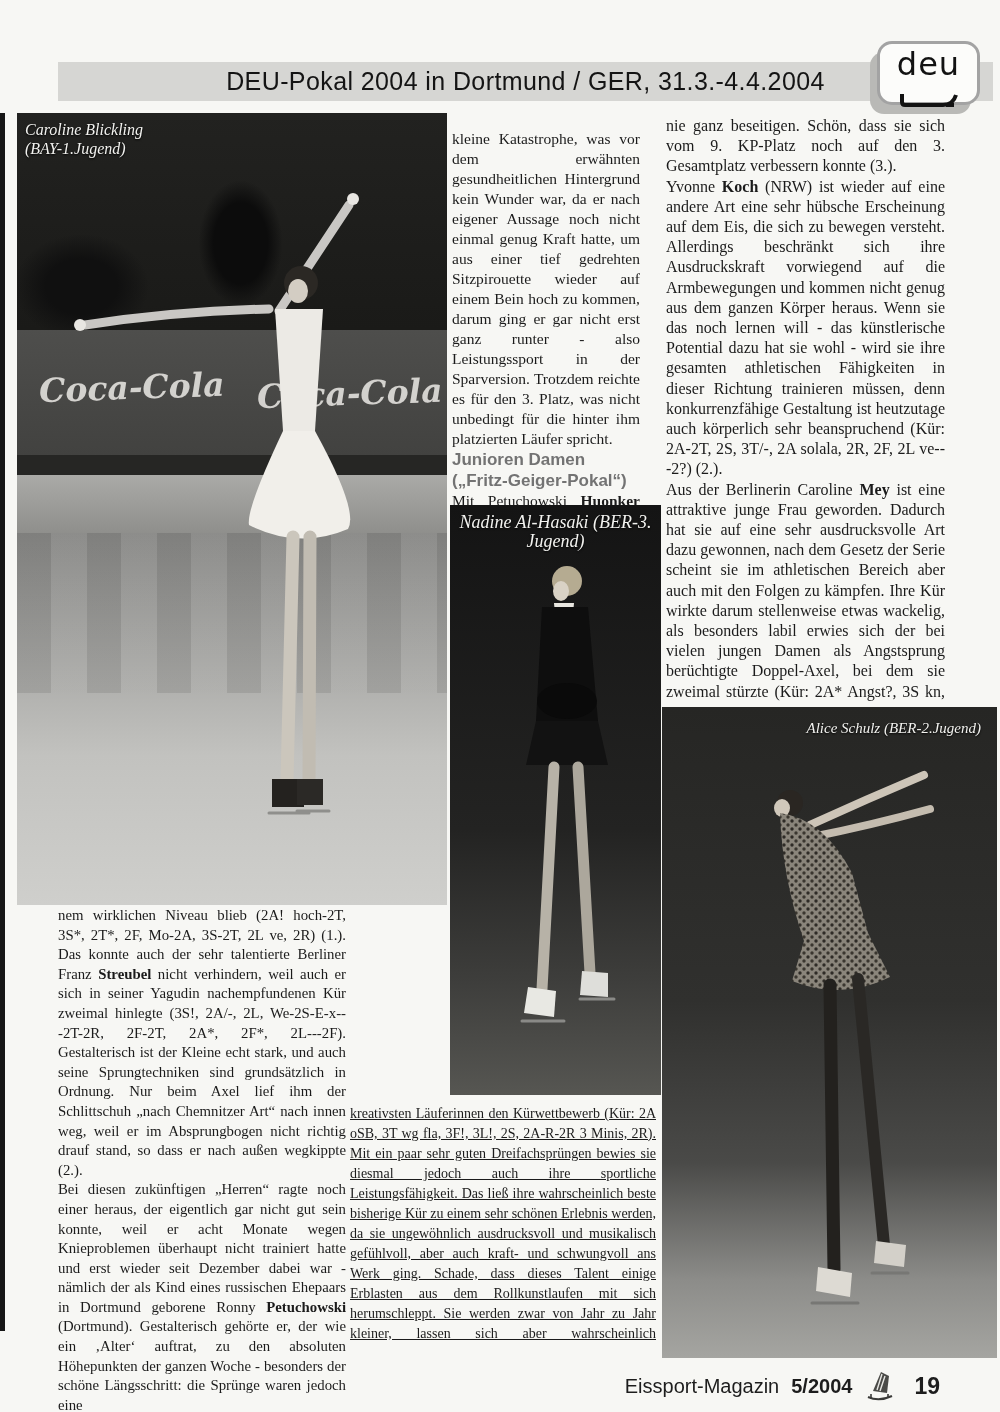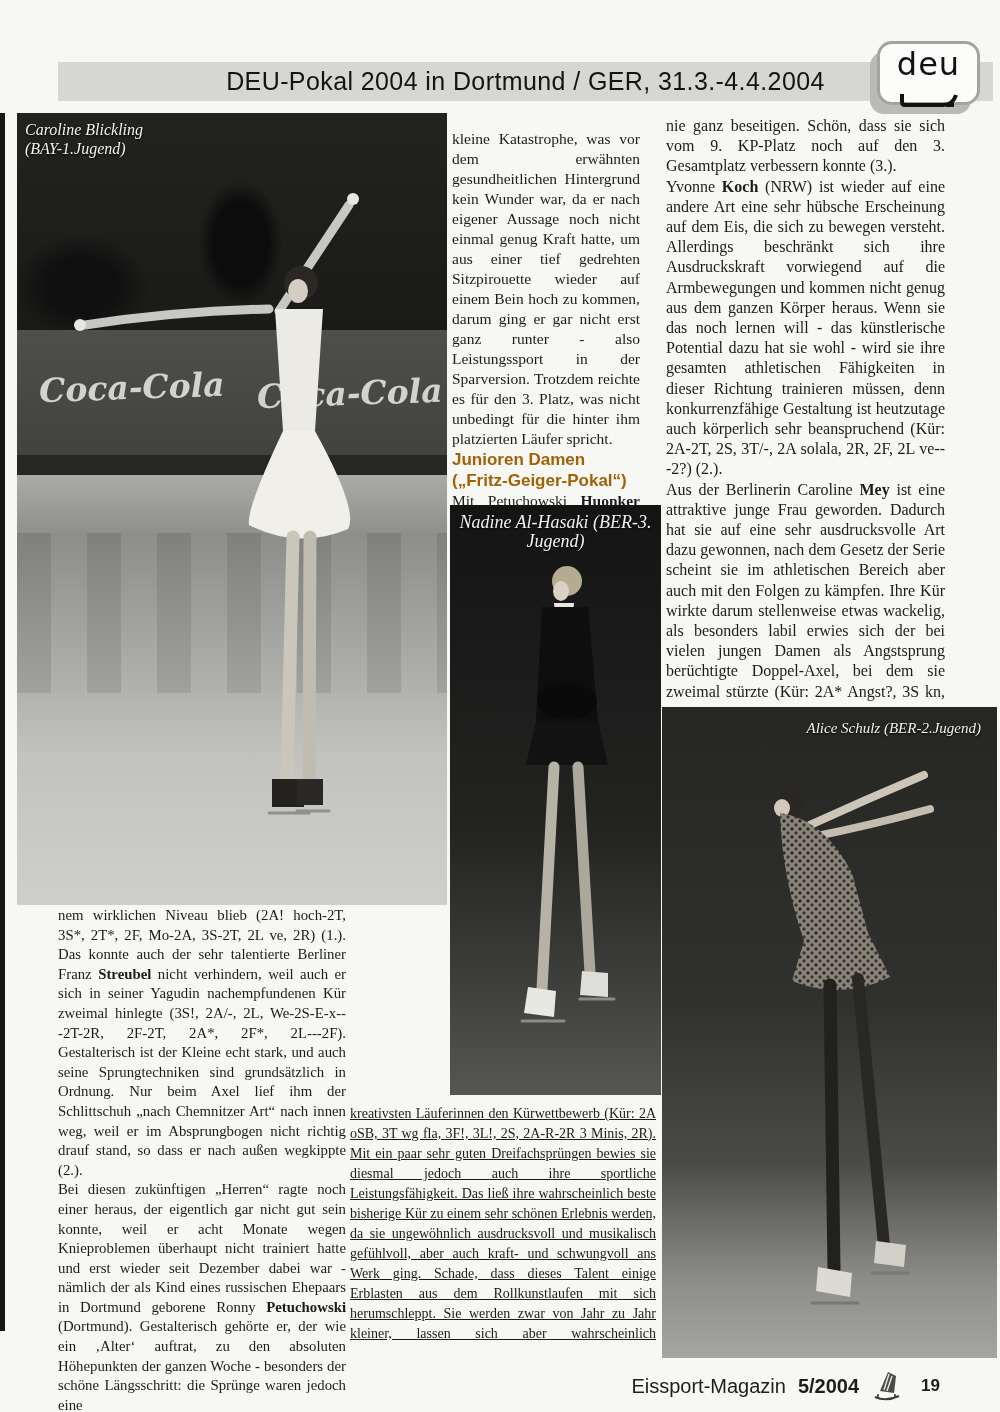--- a/index.html
+++ b/index.html
@@ -52,30 +52,30 @@
 
   
   .col { position:absolute; text-align:justify; color:#1b1b1b; }
   .col p { margin:0; }
   .col p.cont { text-align-last:justify; }
   .col-mid-top { left:452px; top:116px; width:188px; height:392px; overflow:hidden; font-size:15.5px; line-height:20px;margin-top:13px; }
   .col-right-top { left:650px; top:116px; width:295px; height:588px; overflow:hidden; font-size:16px; line-height:20.2px; }
   .col-bottom-left { left:58px; top:906px; width:288px; font-size:14.8px; line-height:19.6px; }
   .col-bottom-mid { left:350px; top:1104px; width:306px; font-size:14px; line-height:20px;text-decoration:underline; }
   .sub-heading { font-family:"Liberation Sans", sans-serif; font-weight:bold; font-size:17px; line-height:21px;
-                 margin:8px 0 3px 0; color:#a16207; text-align:left; }
+                 margin:8px 0 3px 0; color:#737373; text-align:left; }
   .float-spacer { float:left; width:16px; height:198px; margin-top:386px; }
 
   
   .footer { position:absolute; left:600px; top:1366px; width:380px; height:40px; display:flex; align-items:center;
             justify-content:flex-end; gap:12px; padding-right:40px; box-sizing:border-box;
             font-family:"Liberation Sans", sans-serif; color:#1d1d1d; }
   .footer .mag { font-size:20px; }
   .footer .issue { font-size:20px; font-weight:bold; }
-  .footer .pagenum { font-size:17px; font-weight:bold; margin-left:6px; }
+  .footer .pagenum { font-size:23px; font-weight:bold; margin-left:6px; }
 </style>
 </head>
 <body>
 
 <div class="page">
 
   <div class="left-rule"></div>
 
   <div class="header-bar">
     <span class="header-title">DEU-Pokal 2004 in Dortmund / GER, 31.3.-4.4.2004</span>

